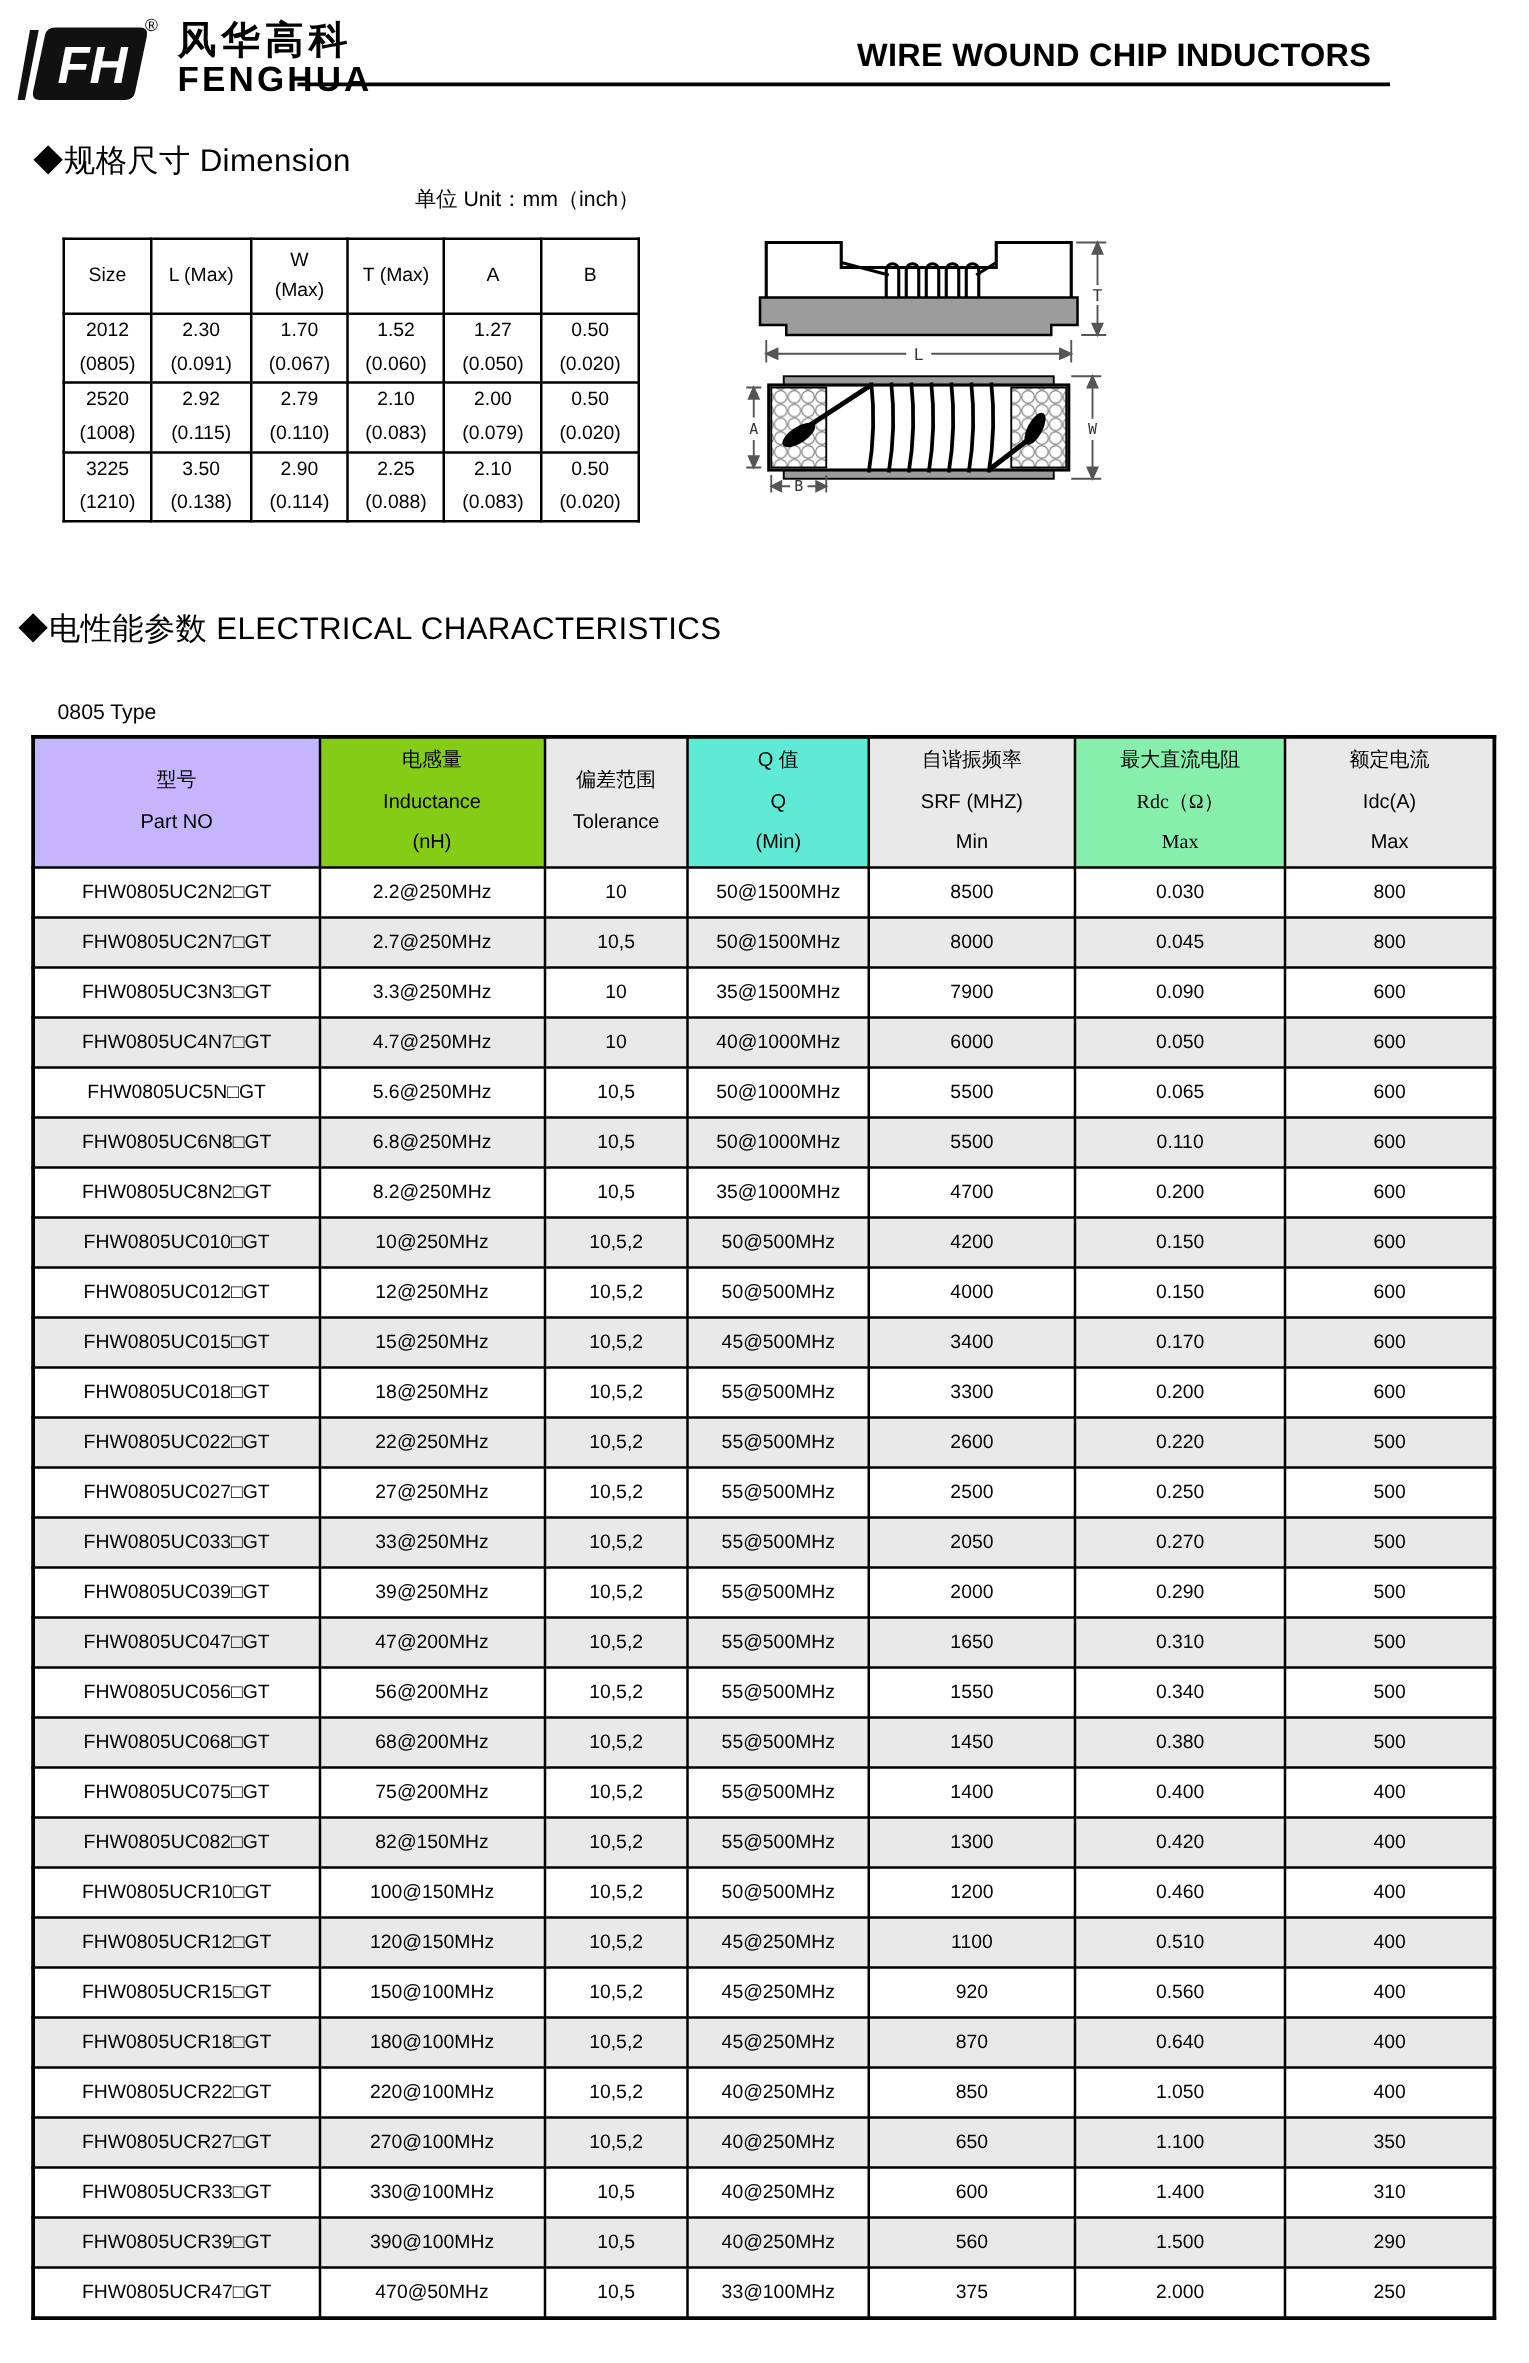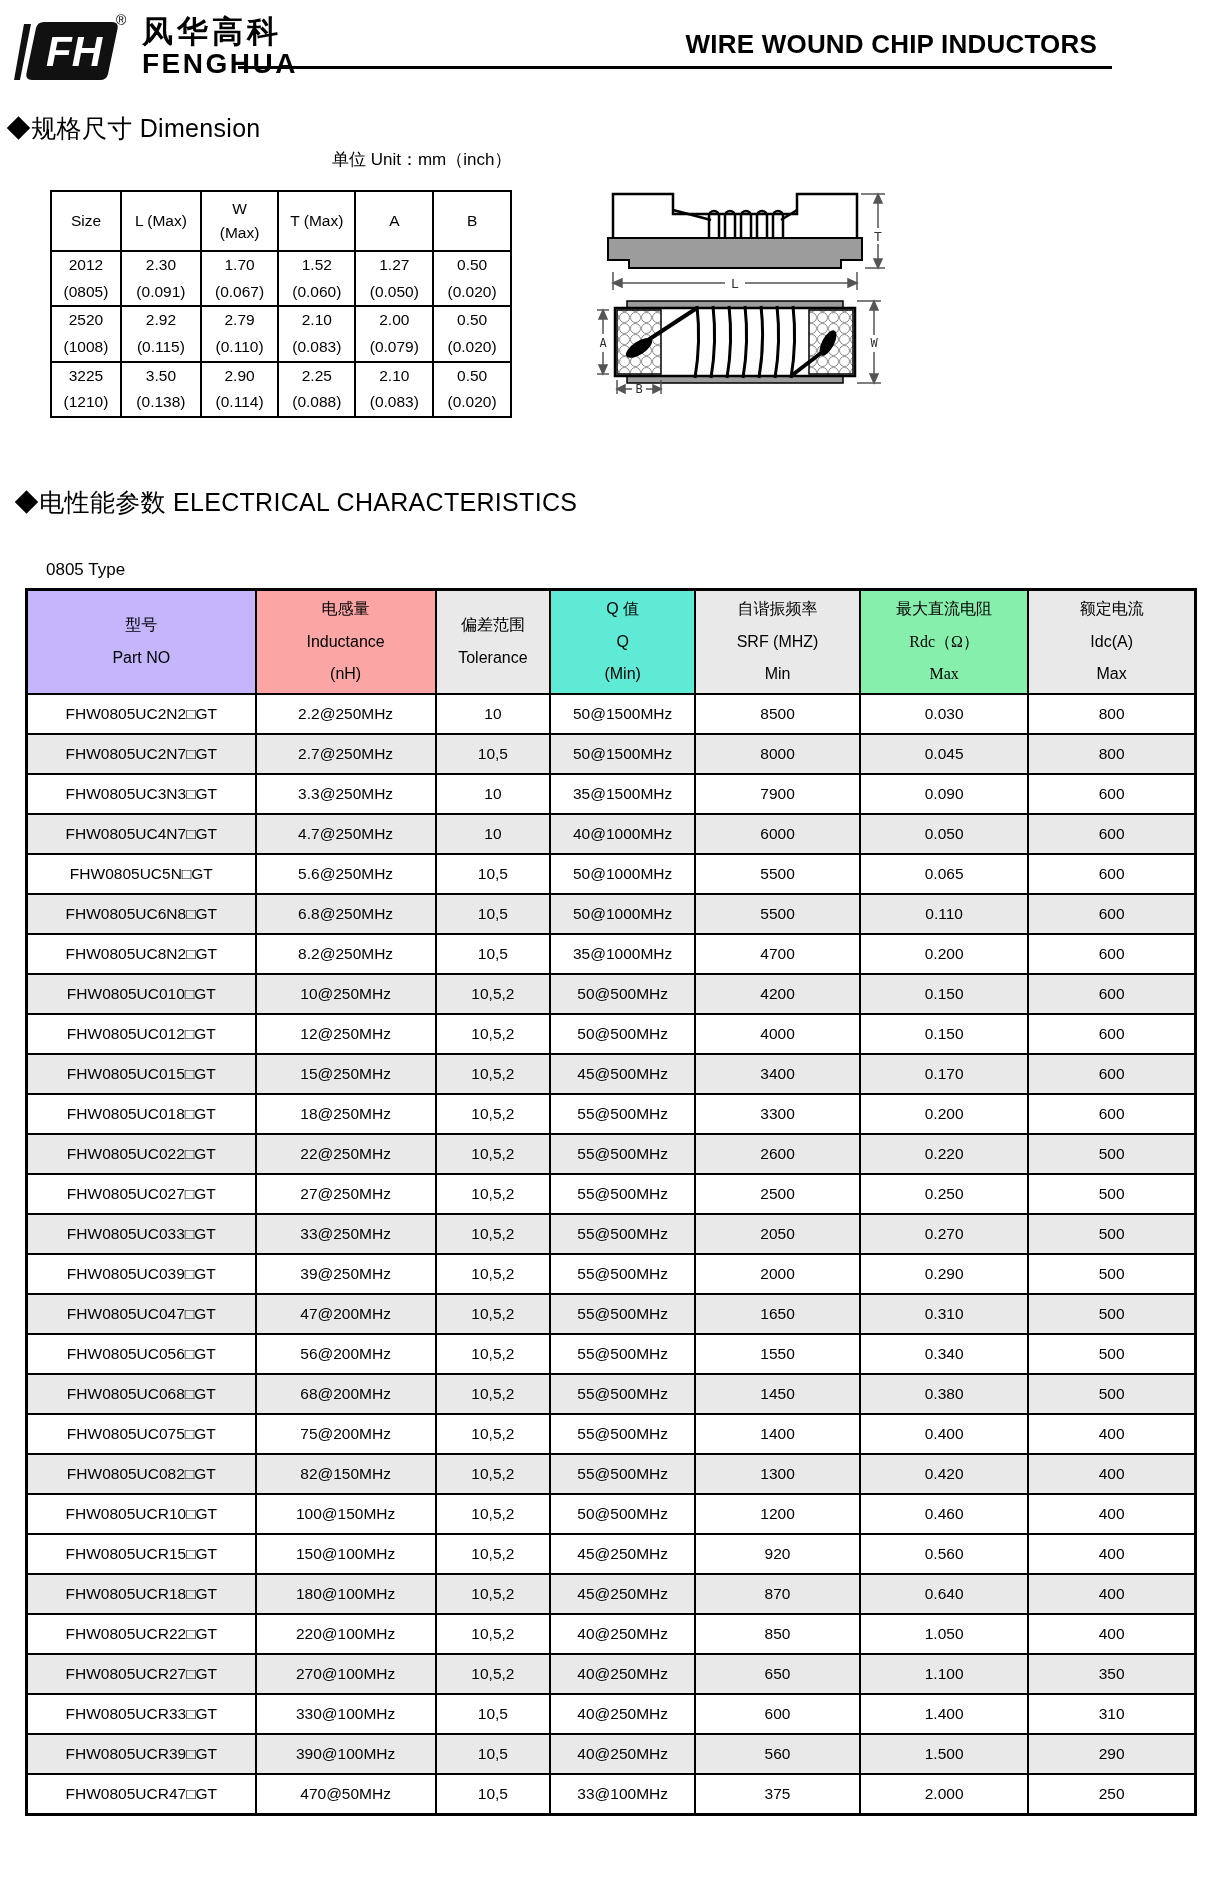--- a/index.html
+++ b/index.html
@@ -13,21 +13,21 @@
   .logo-mark { position:absolute; left:0; top:2px; }
   .logo-reg { position:absolute; left:102px; top:-4px; font-size:14px; }
   .logo-text { position:absolute; left:128px; top:0; }
   .logo-cn { font-size:31px; font-weight:bold; letter-spacing:4px; line-height:1.05; white-space:nowrap; }
   .logo-en { font-size:28px; font-weight:bold; letter-spacing:2.5px; line-height:1.1; }
   .doc-title { position:absolute; top:29px; right:126px; font-size:26px; font-weight:bold; letter-spacing:0.2px; }
   .header-rule { position:absolute; top:66px; left:238px; width:874px; height:3px; background:#000; }
 
   
   .sec-heading { position:absolute; font-size:25px; letter-spacing:0.3px; white-space:nowrap; }
-  #dim-heading { left:6px; top:112px;text-align:right; }
+  #dim-heading { left:26px; top:112px;text-align:right; }
   #elec-heading { left:14px; top:486px; }
   .unit-note { position:absolute; left:332px; top:148px; font-size:17px; }
   .type-label { position:absolute; left:46px; top:560px; font-size:17px; }
 
   
   #dim-table { position:absolute; left:50px; top:190px; width:462px; border-collapse:collapse; table-layout:fixed; }
   #dim-table th, #dim-table td { border:2px solid #000; padding:0; text-align:center; vertical-align:middle; font-weight:normal; font-size:15.5px; background:#fff; }
   #dim-table thead th { height:58px; }
   #dim-table tbody td { height:50px; }
   .dim-hl { line-height:1.55; }
@@ -286,21 +286,21 @@
         <col style="width:14.1%">
         <col style="width:14.4%">
         <col style="width:14.3%">
     </colgroup>
     <thead>
         <tr id="elec-head-row">
           <th style="background: #c4b5fd;">
             <div class="hl">型号</div>
             <div class="hl">Part NO</div>
           </th>
-          <th style="background: #fca5a5;">
+          <th style="background: #84cc16;">
             <div class="hl">电感量</div>
             <div class="hl">Inductance</div>
             <div class="hl">(nH)</div>
           </th>
           <th style="background: rgb(233, 233, 233);">
             <div class="hl">偏差范围</div>
             <div class="hl">Tolerance</div>
           </th>
           <th style="background: #5eead4;">
             <div class="hl">Q 值</div>
@@ -507,20 +507,29 @@
         </tr>
         <tr>
           <td>FHW0805UCR10□GT</td>
           <td>100@150MHz</td>
           <td>10,5,2</td>
           <td>50@500MHz</td>
           <td>1200</td>
           <td>0.460</td>
           <td>400</td>
         </tr>
+        <tr class="stripe">
+          <td>FHW0805UCR12□GT</td>
+          <td>120@150MHz</td>
+          <td>10,5,2</td>
+          <td>45@250MHz</td>
+          <td>1100</td>
+          <td>0.510</td>
+          <td>400</td>
+        </tr>
         <tr>
           <td>FHW0805UCR15□GT</td>
           <td>150@100MHz</td>
           <td>10,5,2</td>
           <td>45@250MHz</td>
           <td>920</td>
           <td>0.560</td>
           <td>400</td>
         </tr>
         <tr class="stripe">

